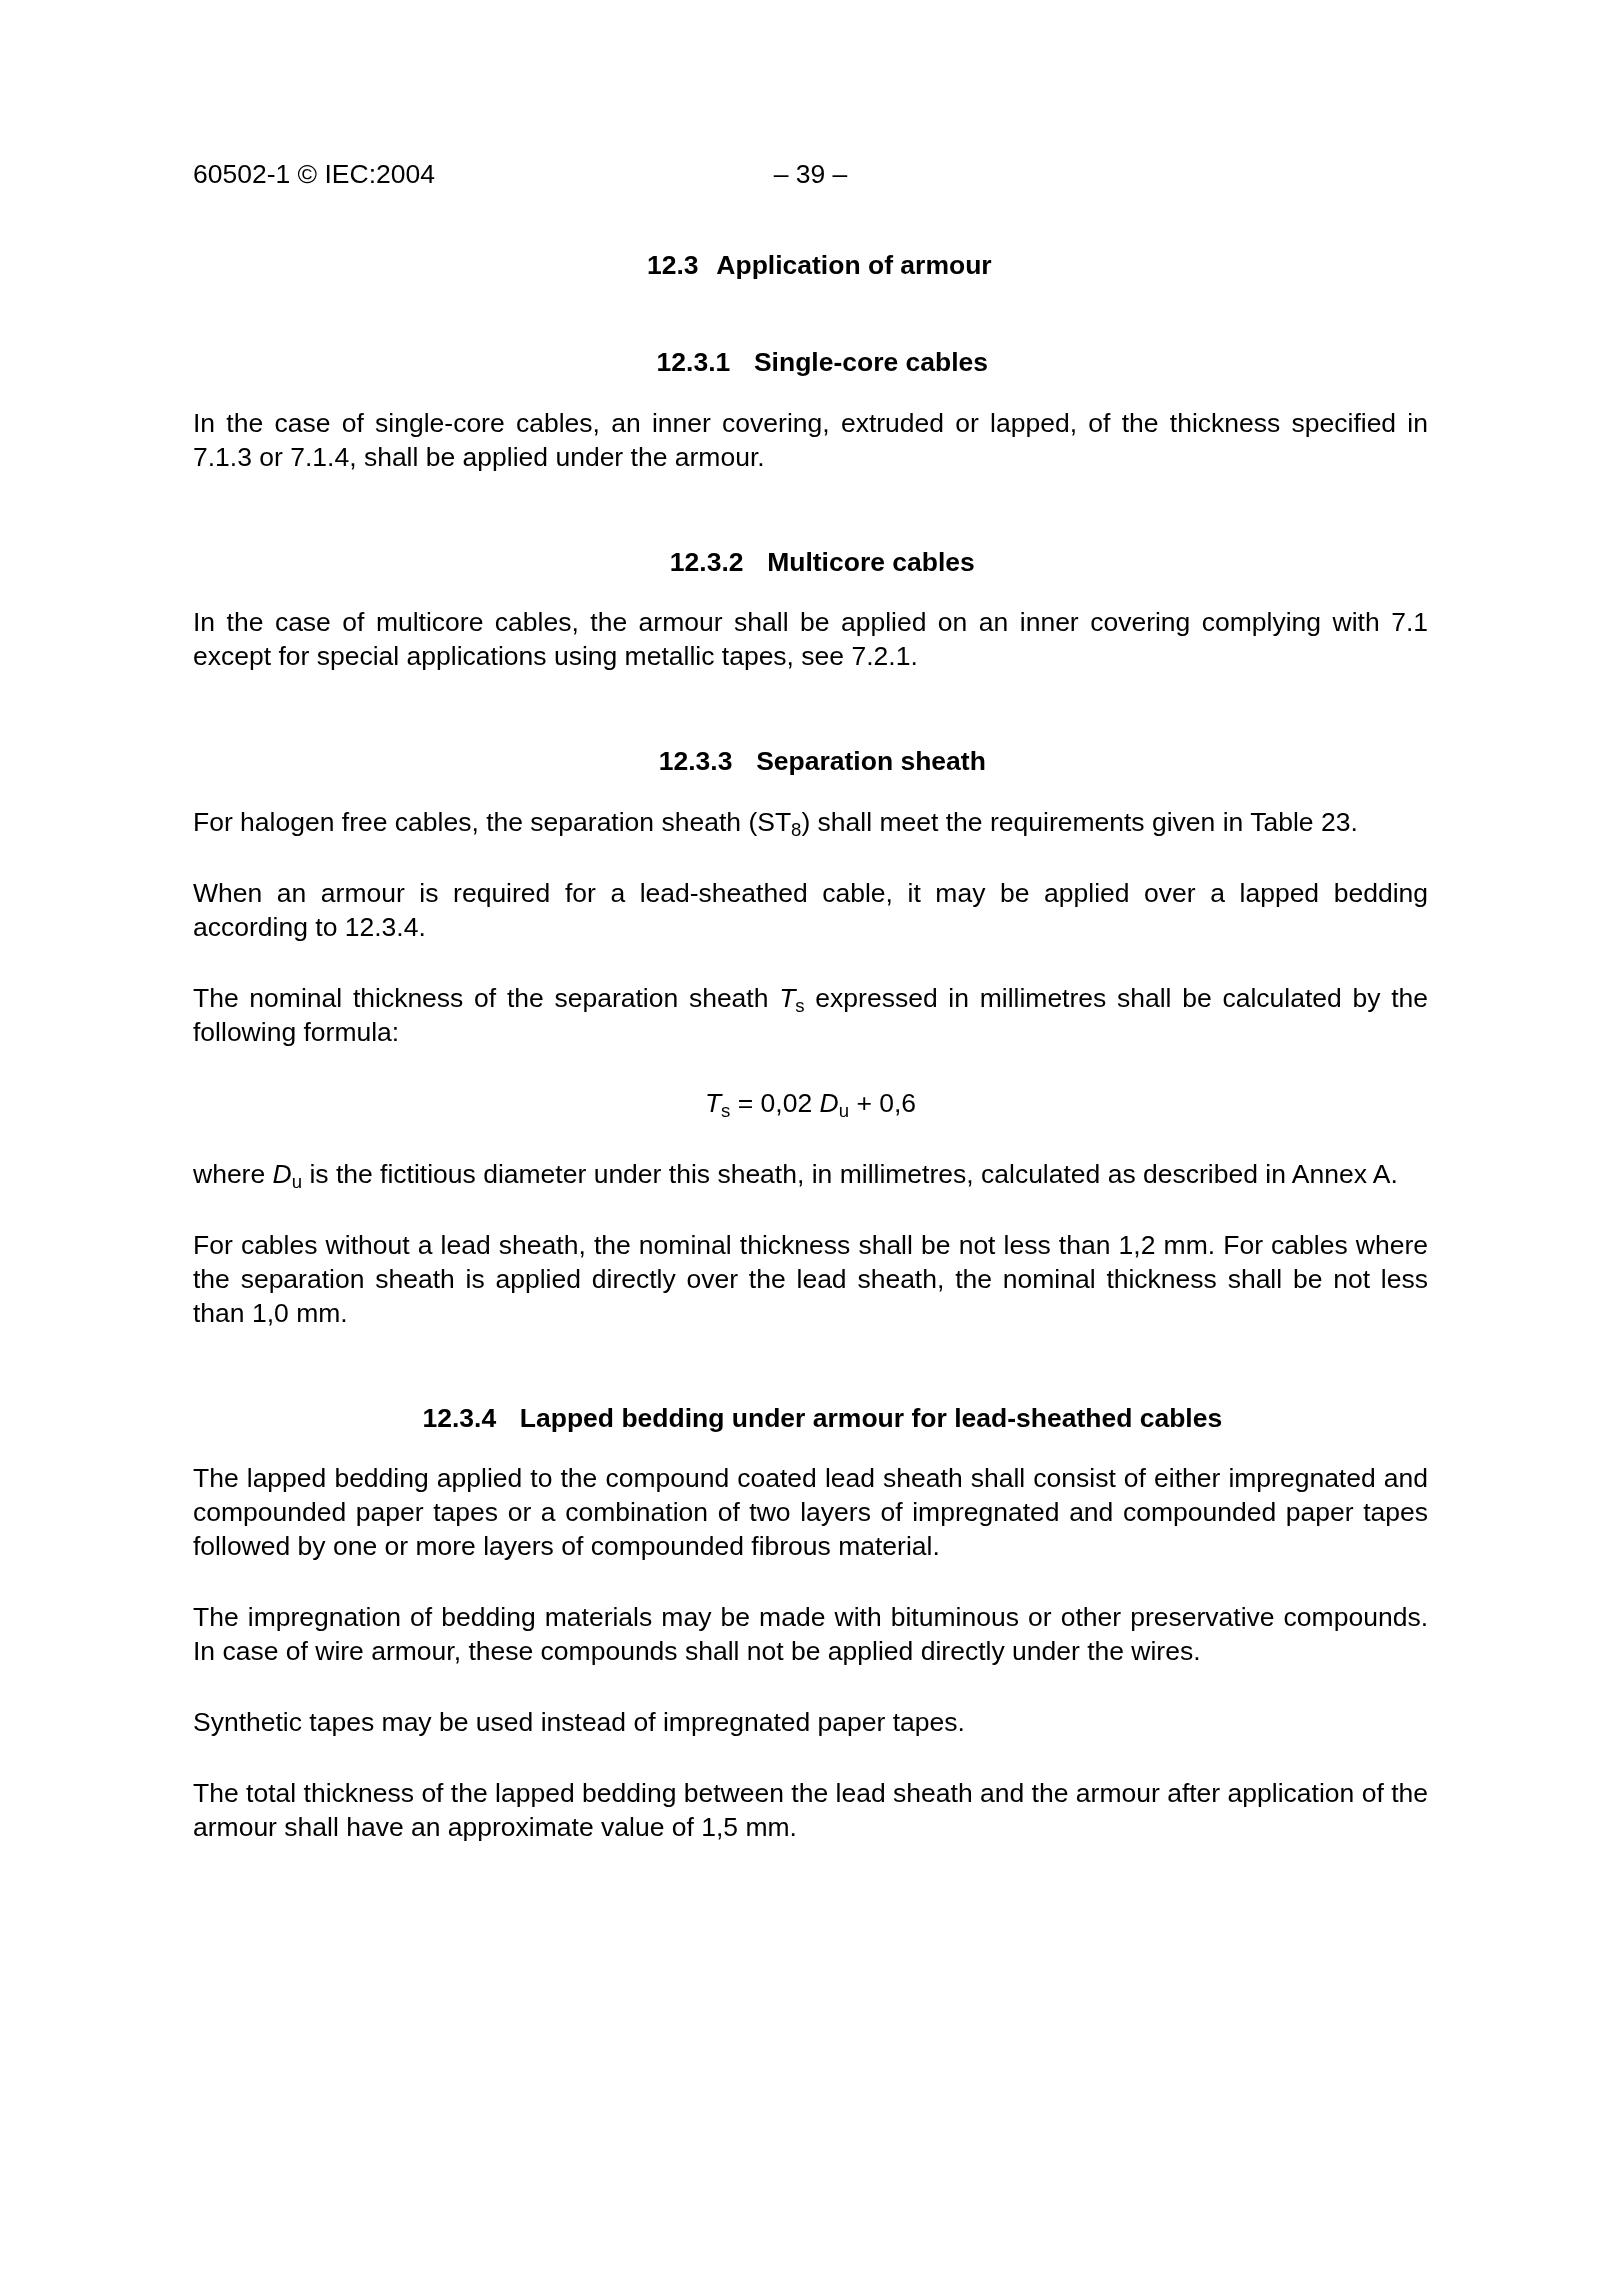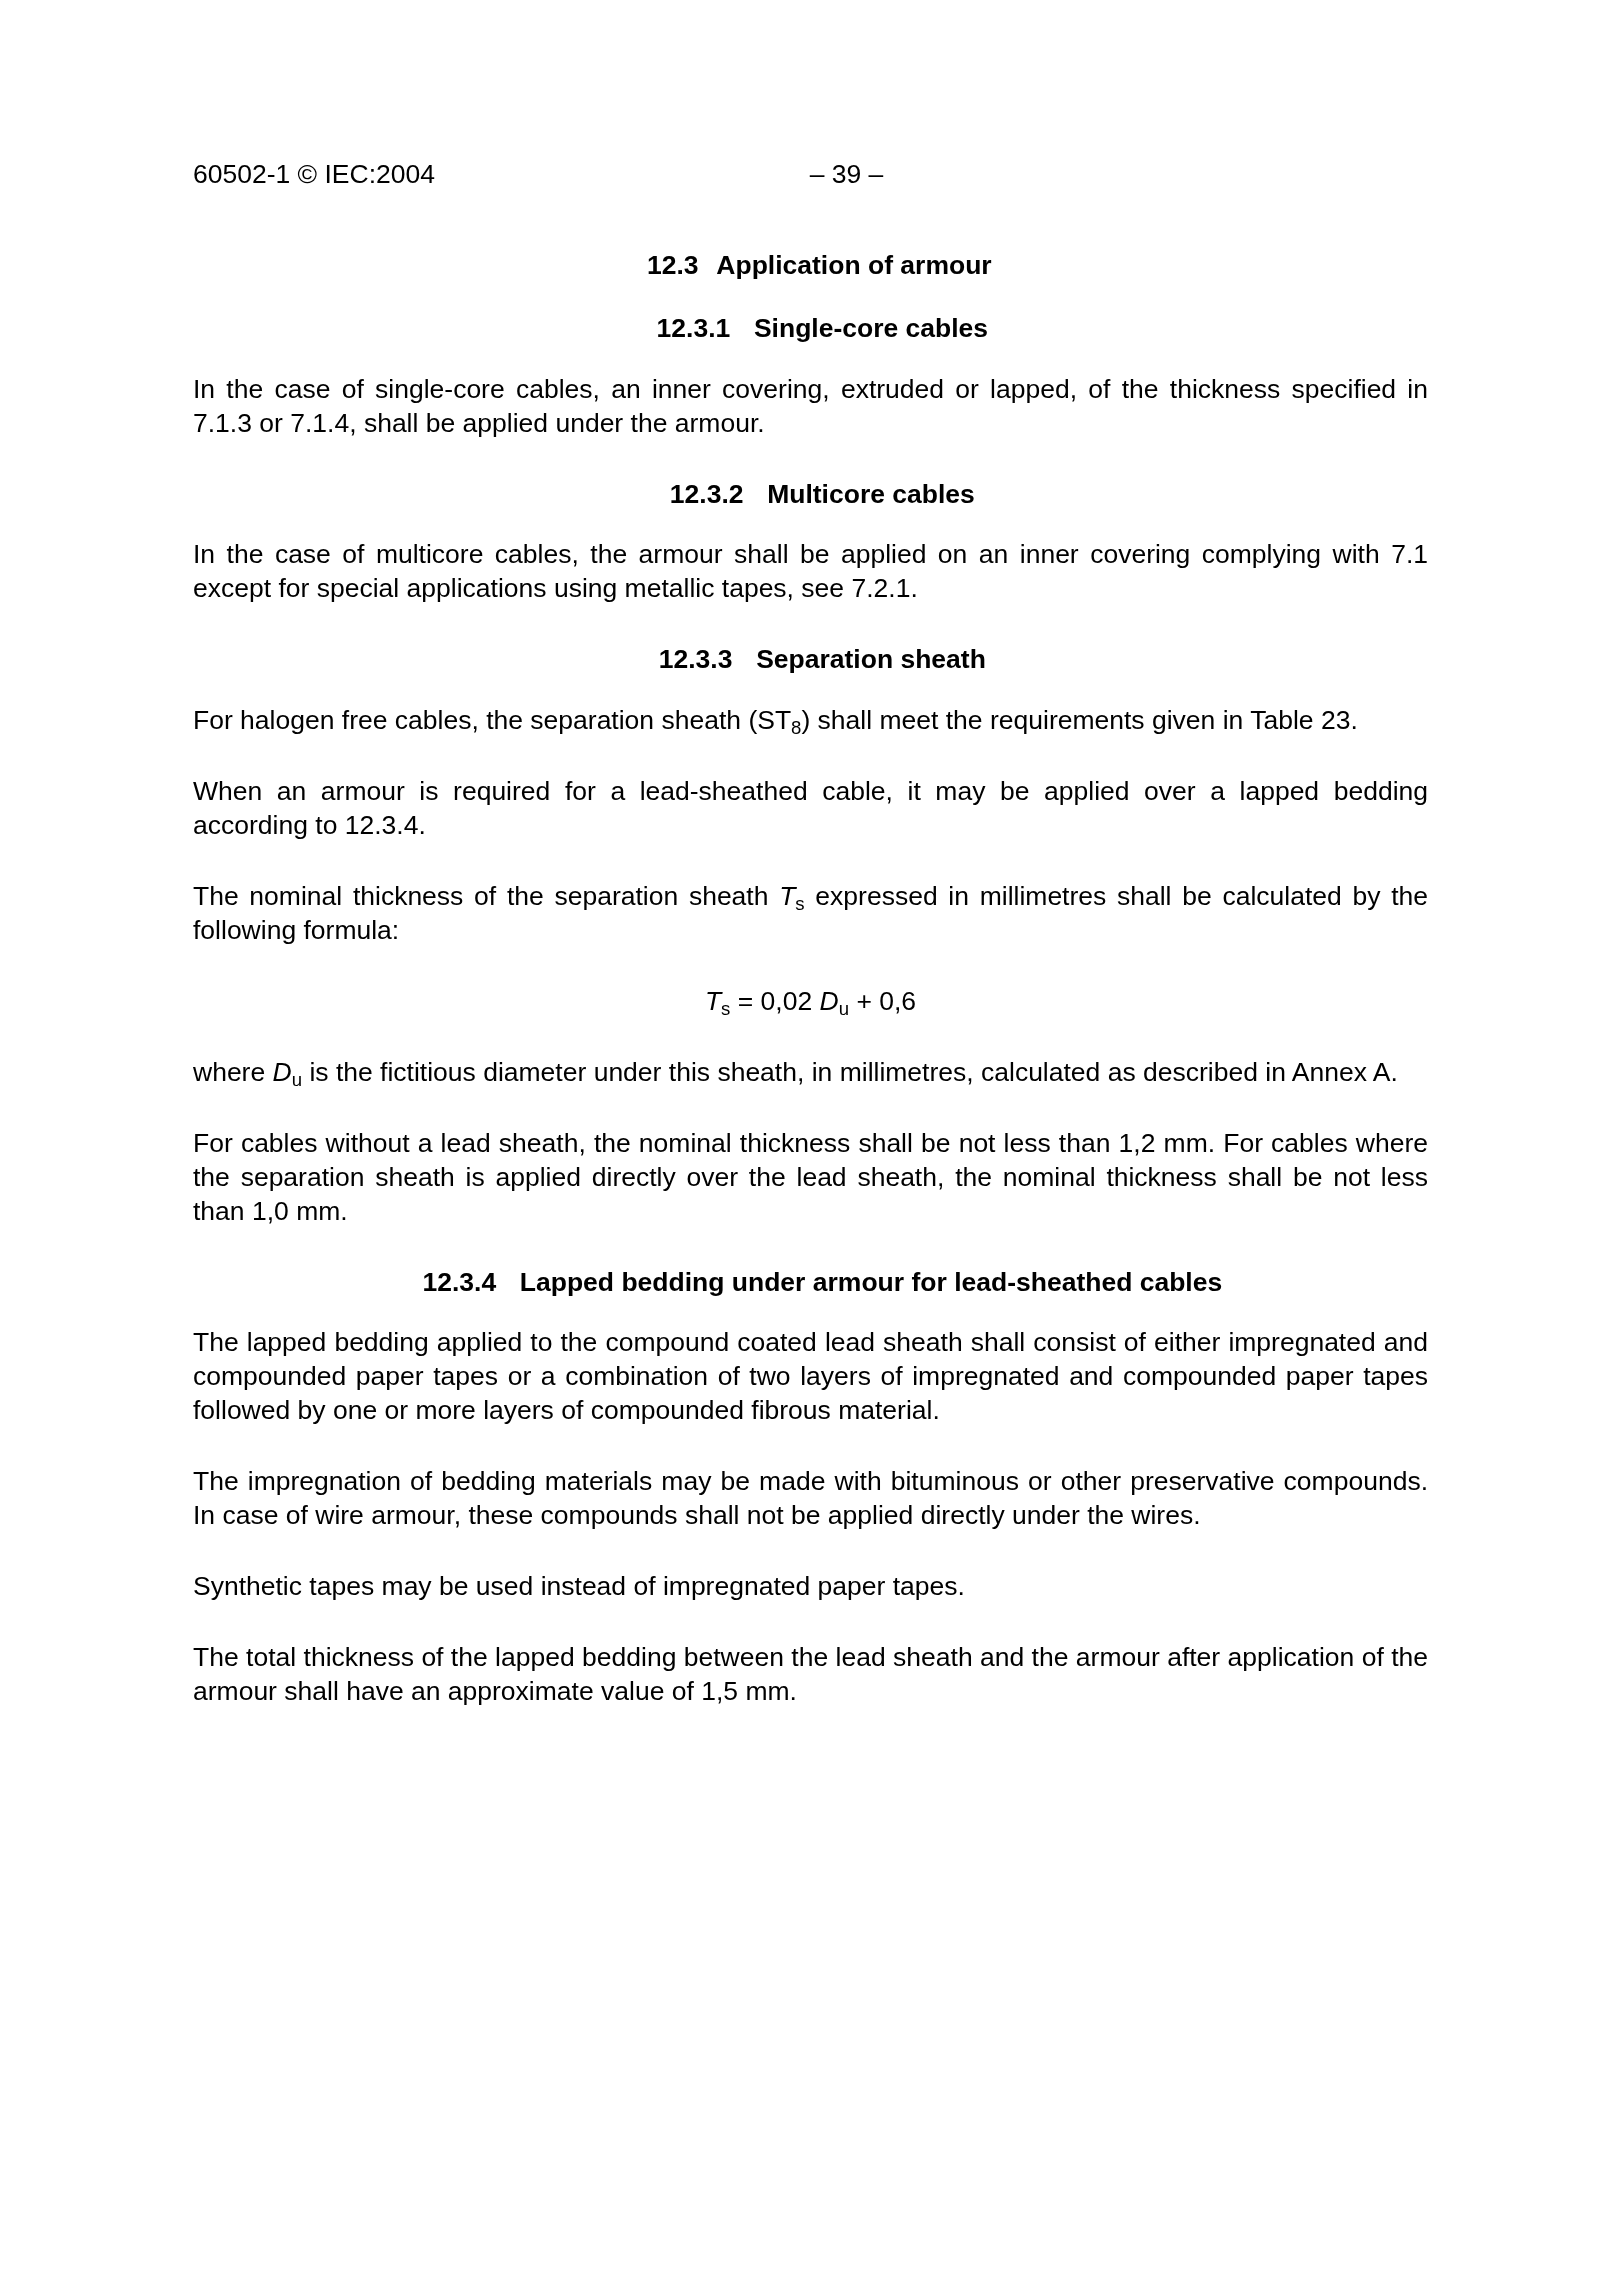--- a/index.html
+++ b/index.html
@@ -29,31 +29,30 @@
     position: absolute;
     left: 0;
     top: 0;
   }
   .pg-header .pg-num {
     position: absolute;
     left: 50%;
     top: 0;
     transform: translateX(-50%);
     white-space: nowrap;
-    margin-left: 36px;
   }
   .hd {
     font-weight: bold;
     font-size: 26.5px;
     line-height: 34px;
     margin: 29px 0 26.5px 0;
     text-align: center;
   }
   .hd .num3 { display: inline-block; min-width: 87px; }
-  .hd .num4 { display: inline-block; min-width: 121px; }
+  .hd .num4 { display: inline-block; min-width: 121px; margin-top: 34px; }
   p.body-par {
     margin: 0 0 37px 0;
     text-align: justify;
   }
   .var { font-style: italic; }
   sub.sb {
     font-size: 18.6px;
     line-height: 0;
     vertical-align: -4.9px;
   }

